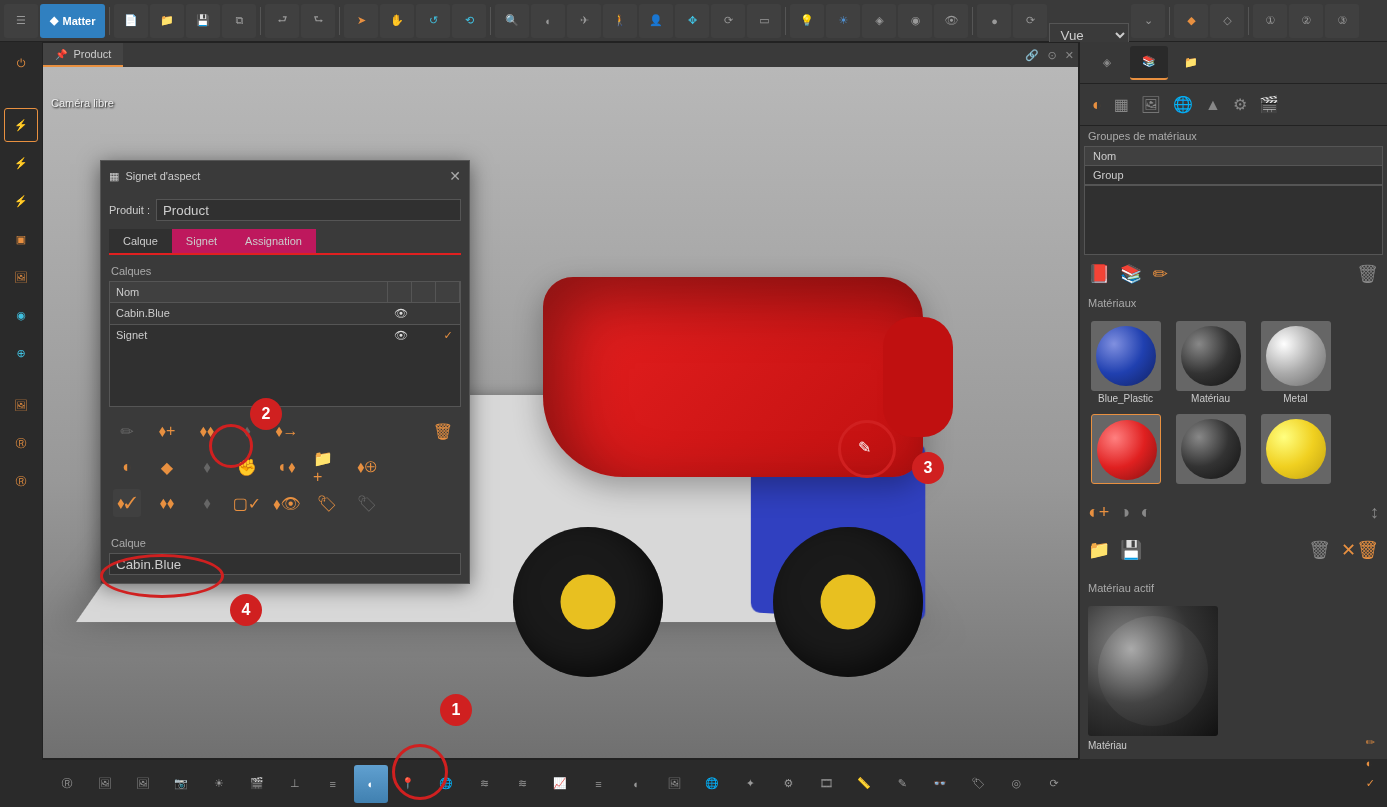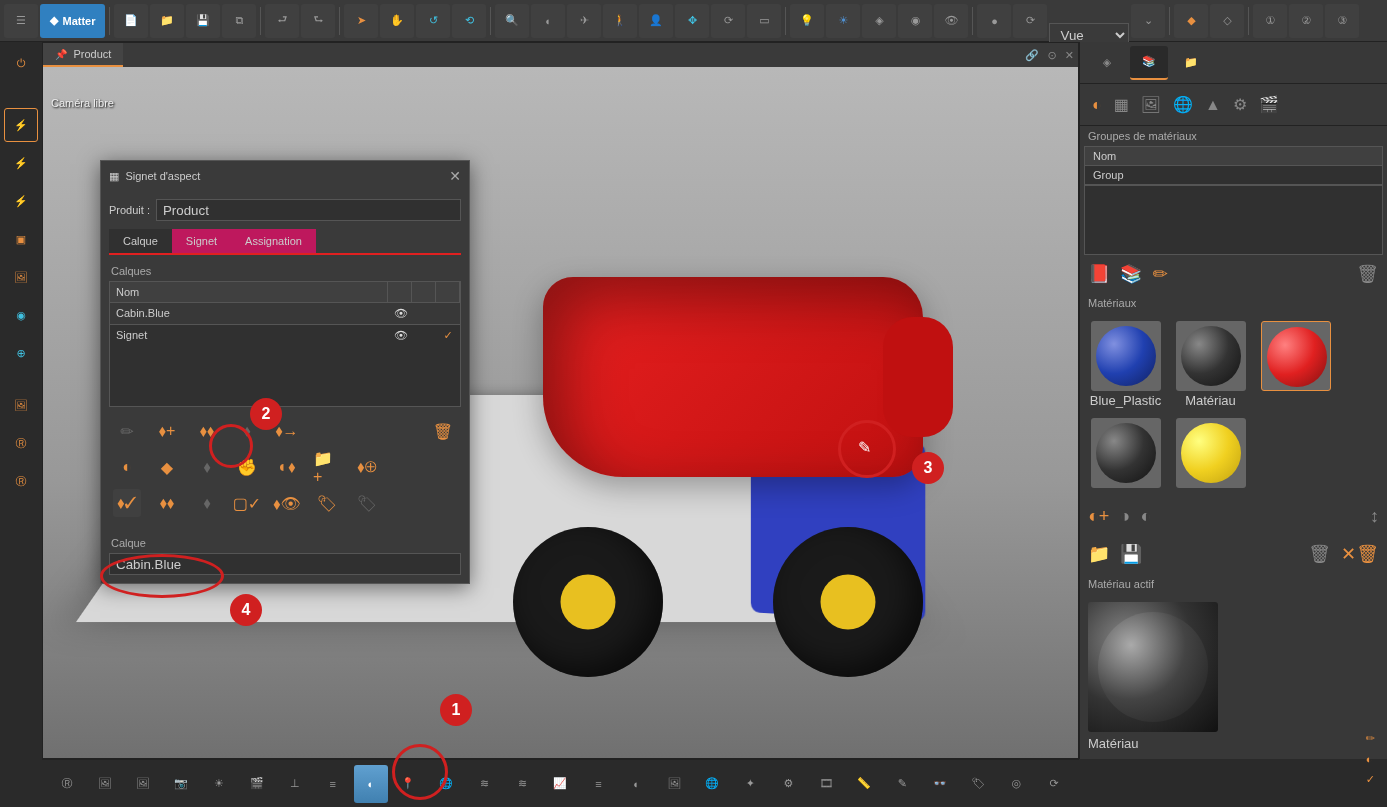--- a/index.html
+++ b/index.html
@@ -60,21 +60,21 @@
 .materials-grid { display: flex; flex-wrap: wrap; gap: 10px; padding: 8px; }
 .mat-item { width: 75px; display: flex; flex-direction: column; align-items: center; gap: 2px; }
 .mat-sphere { width: 70px; height: 70px; border-radius: 3px; background: #666; position: relative; overflow: hidden; }
 .sphere-ball { position: absolute; width: 60px; height: 60px; border-radius: 50%; left: 5px; top: 5px; }
 .sphere-ball.blue { background: radial-gradient(circle at 30% 30%, #8090e0, #2040b0 50%, #102060); }
 .sphere-ball.dark { background: radial-gradient(circle at 30% 30%, #888, #333 50%, #111); }
 .sphere-ball.metal { background: radial-gradient(circle at 30% 30%, #fff, #aaa 50%, #666); }
 .sphere-ball.red { background: radial-gradient(circle at 30% 30%, #ff8080, #e02020 50%, #801010); }
 .sphere-ball.yellow { background: radial-gradient(circle at 30% 30%, #ffff80, #f0d020 50%, #c0a010); }
 .mat-sphere.selected { border: 1px solid #e89040; }
-.mat-label { font-size: 13px; color: #ccc; text-align: center; }
+.mat-label { font-size: 10px; color: #ccc; text-align: center; }
 
 .active-mat { padding: 8px; }
 .active-mat-img { width: 130px; height: 130px; background: radial-gradient(circle at 30% 30%, #888, #333 50%, #111); border-radius: 3px; position: relative; }
 .active-mat-img::before { content: ''; position: absolute; width: 110px; height: 110px; border-radius: 50%; left: 10px; top: 10px; background: radial-gradient(circle at 30% 30%, #aaa, #444 50%, #1a1a1a); }
 .active-mat-controls { position: absolute; right: 12px; display: flex; flex-direction: column; gap: 8px; }
 
 
 .dialog { position: absolute; left: 100px; top: 160px; width: 370px; background: #3a3a3a; border: 1px solid #555; box-shadow: 0 4px 20px rgba(0,0,0,0.5); }
 .dialog-title { height: 30px; display: flex; align-items: center; padding: 0 8px; gap: 6px; }
 .dialog-title .close { margin-left: auto; color: #aaa; font-size: 14px; cursor: pointer; }
@@ -239,20 +239,26 @@
           <div class="mat-sphere">
               <div class="sphere-ball blue"></div>
             </div>
           <div class="mat-label">Blue_Plastic</div>
         </div>
         <div class="mat-item">
           <div class="mat-sphere">
               <div class="sphere-ball dark"></div>
             </div>
           <div class="mat-label">Matériau</div>
+        </div>
+        <div class="mat-item">
+          <div class="mat-sphere">
+              <div class="sphere-ball metal"></div>
+            </div>
+          <div class="mat-label">Metal</div>
         </div>
         <div class="mat-item">
           <div class="mat-sphere selected">
               <div class="sphere-ball red"></div>
             </div>
           <div class="mat-label"></div>
         </div>
         <div class="mat-item">
           <div class="mat-sphere">
               <div class="sphere-ball dark"></div>

